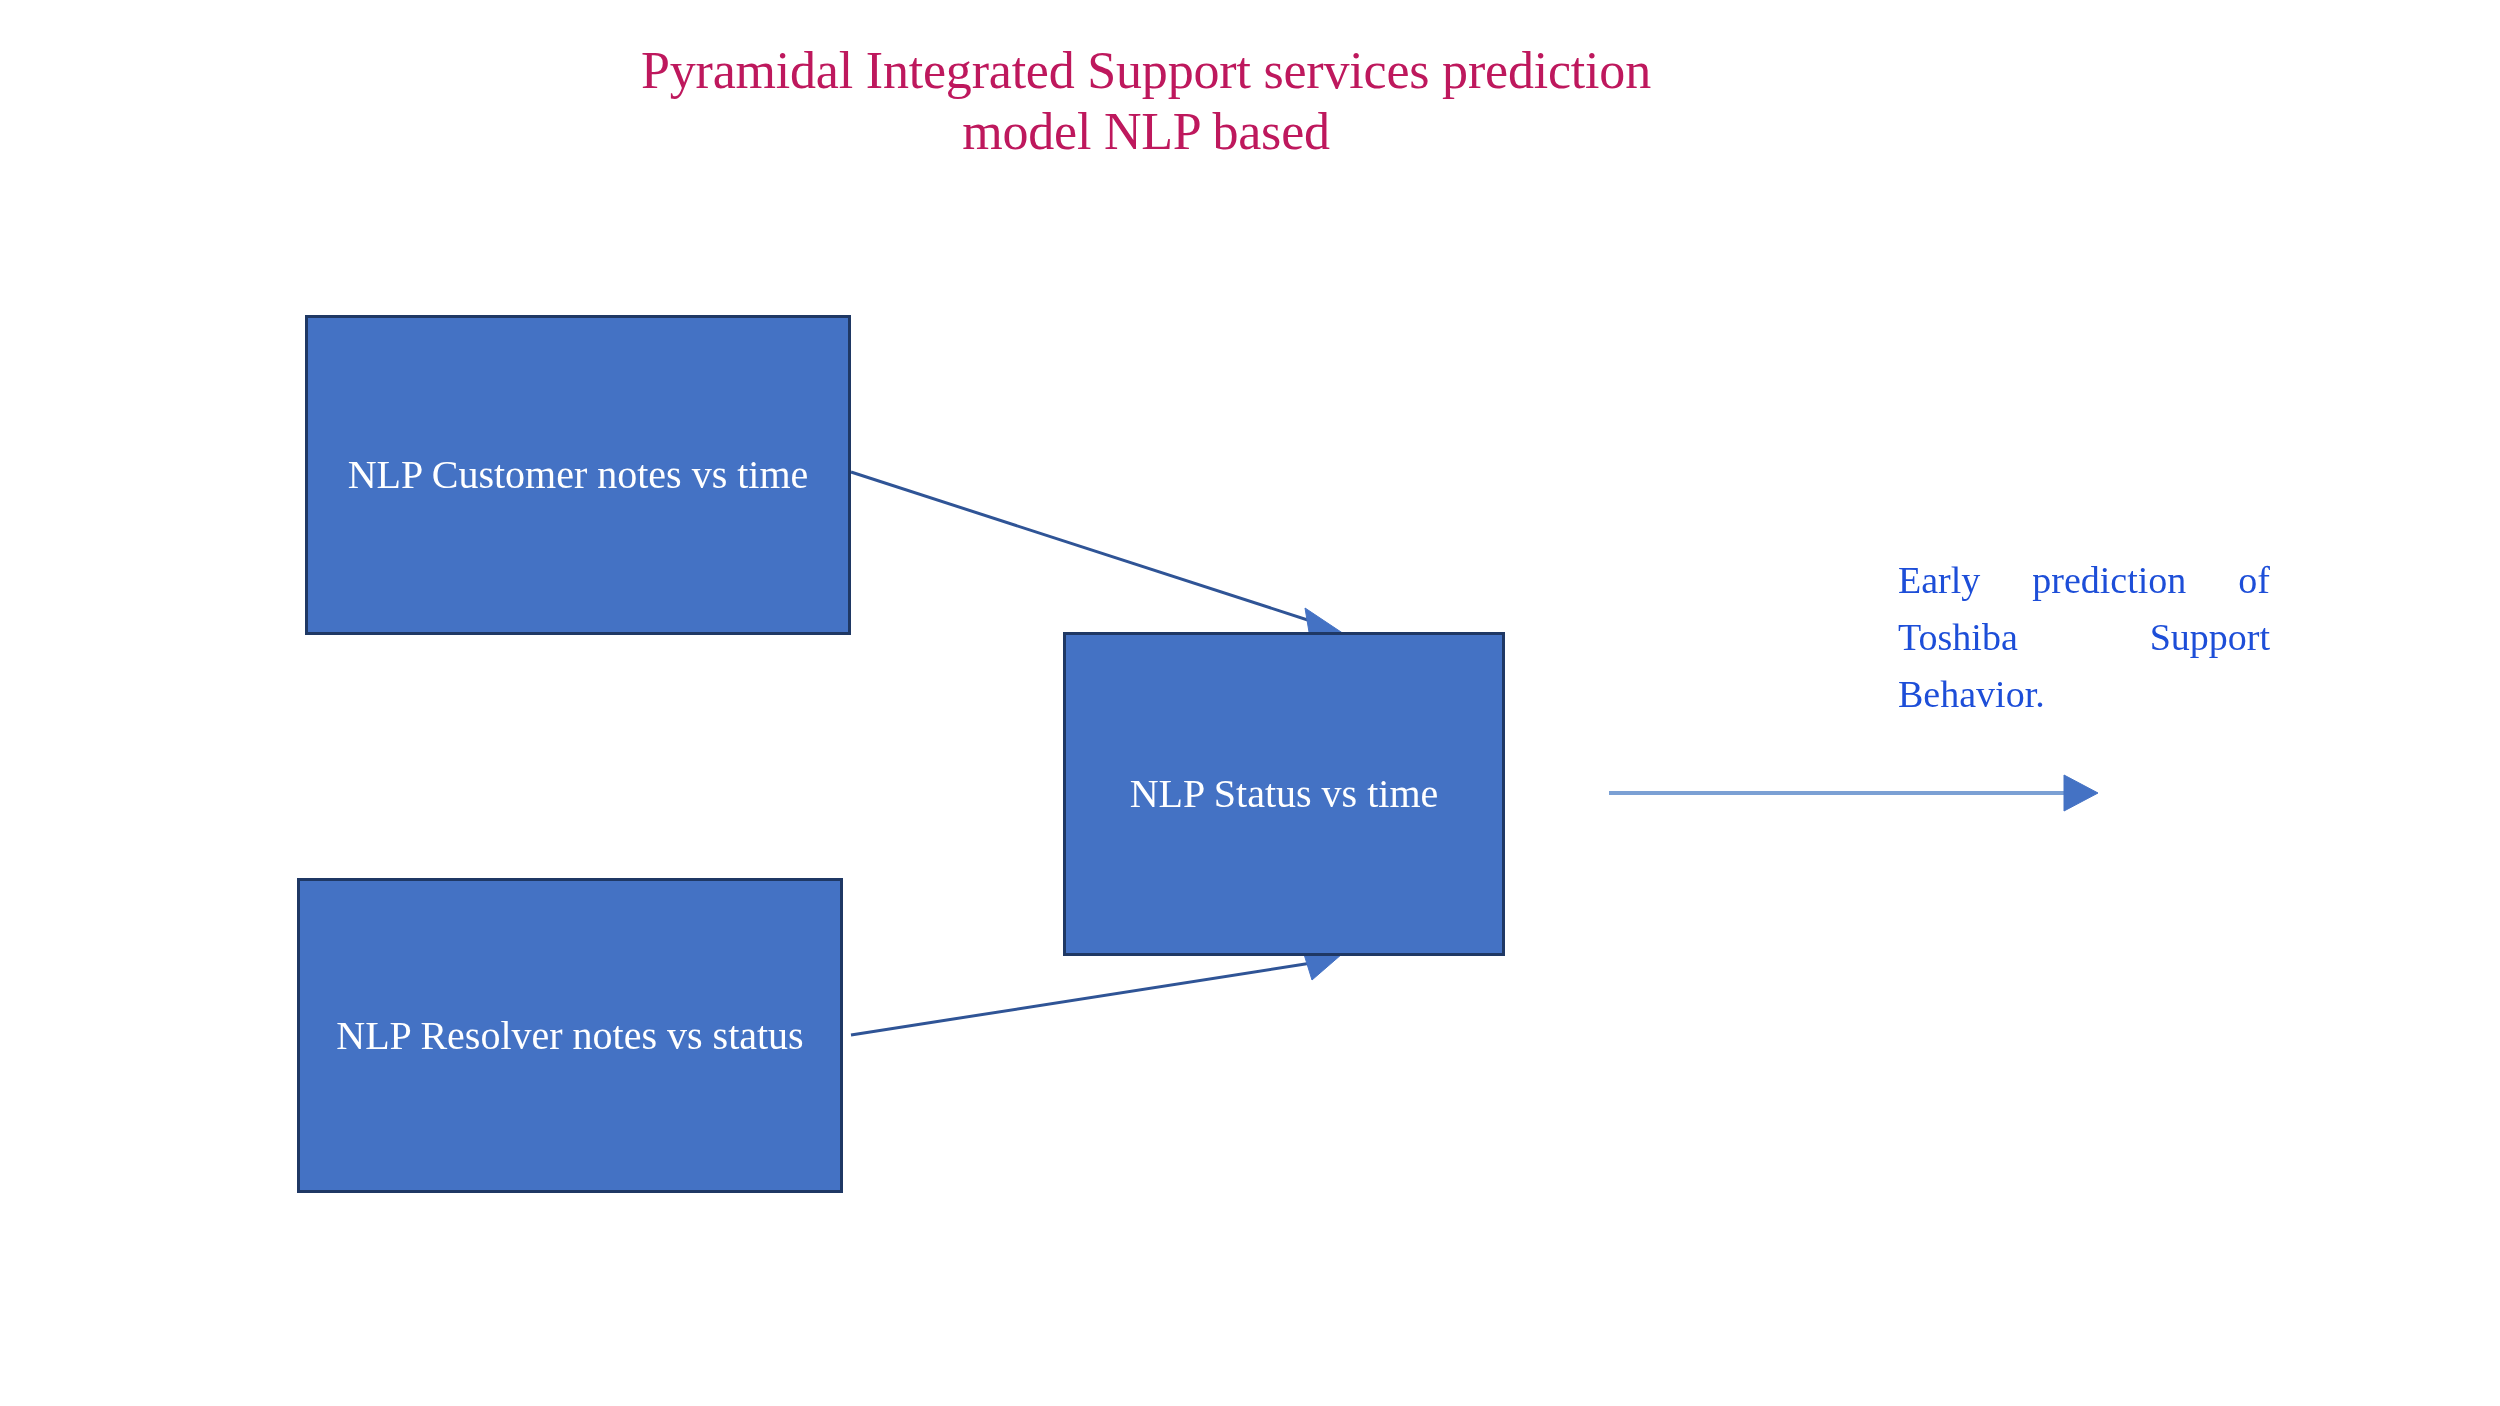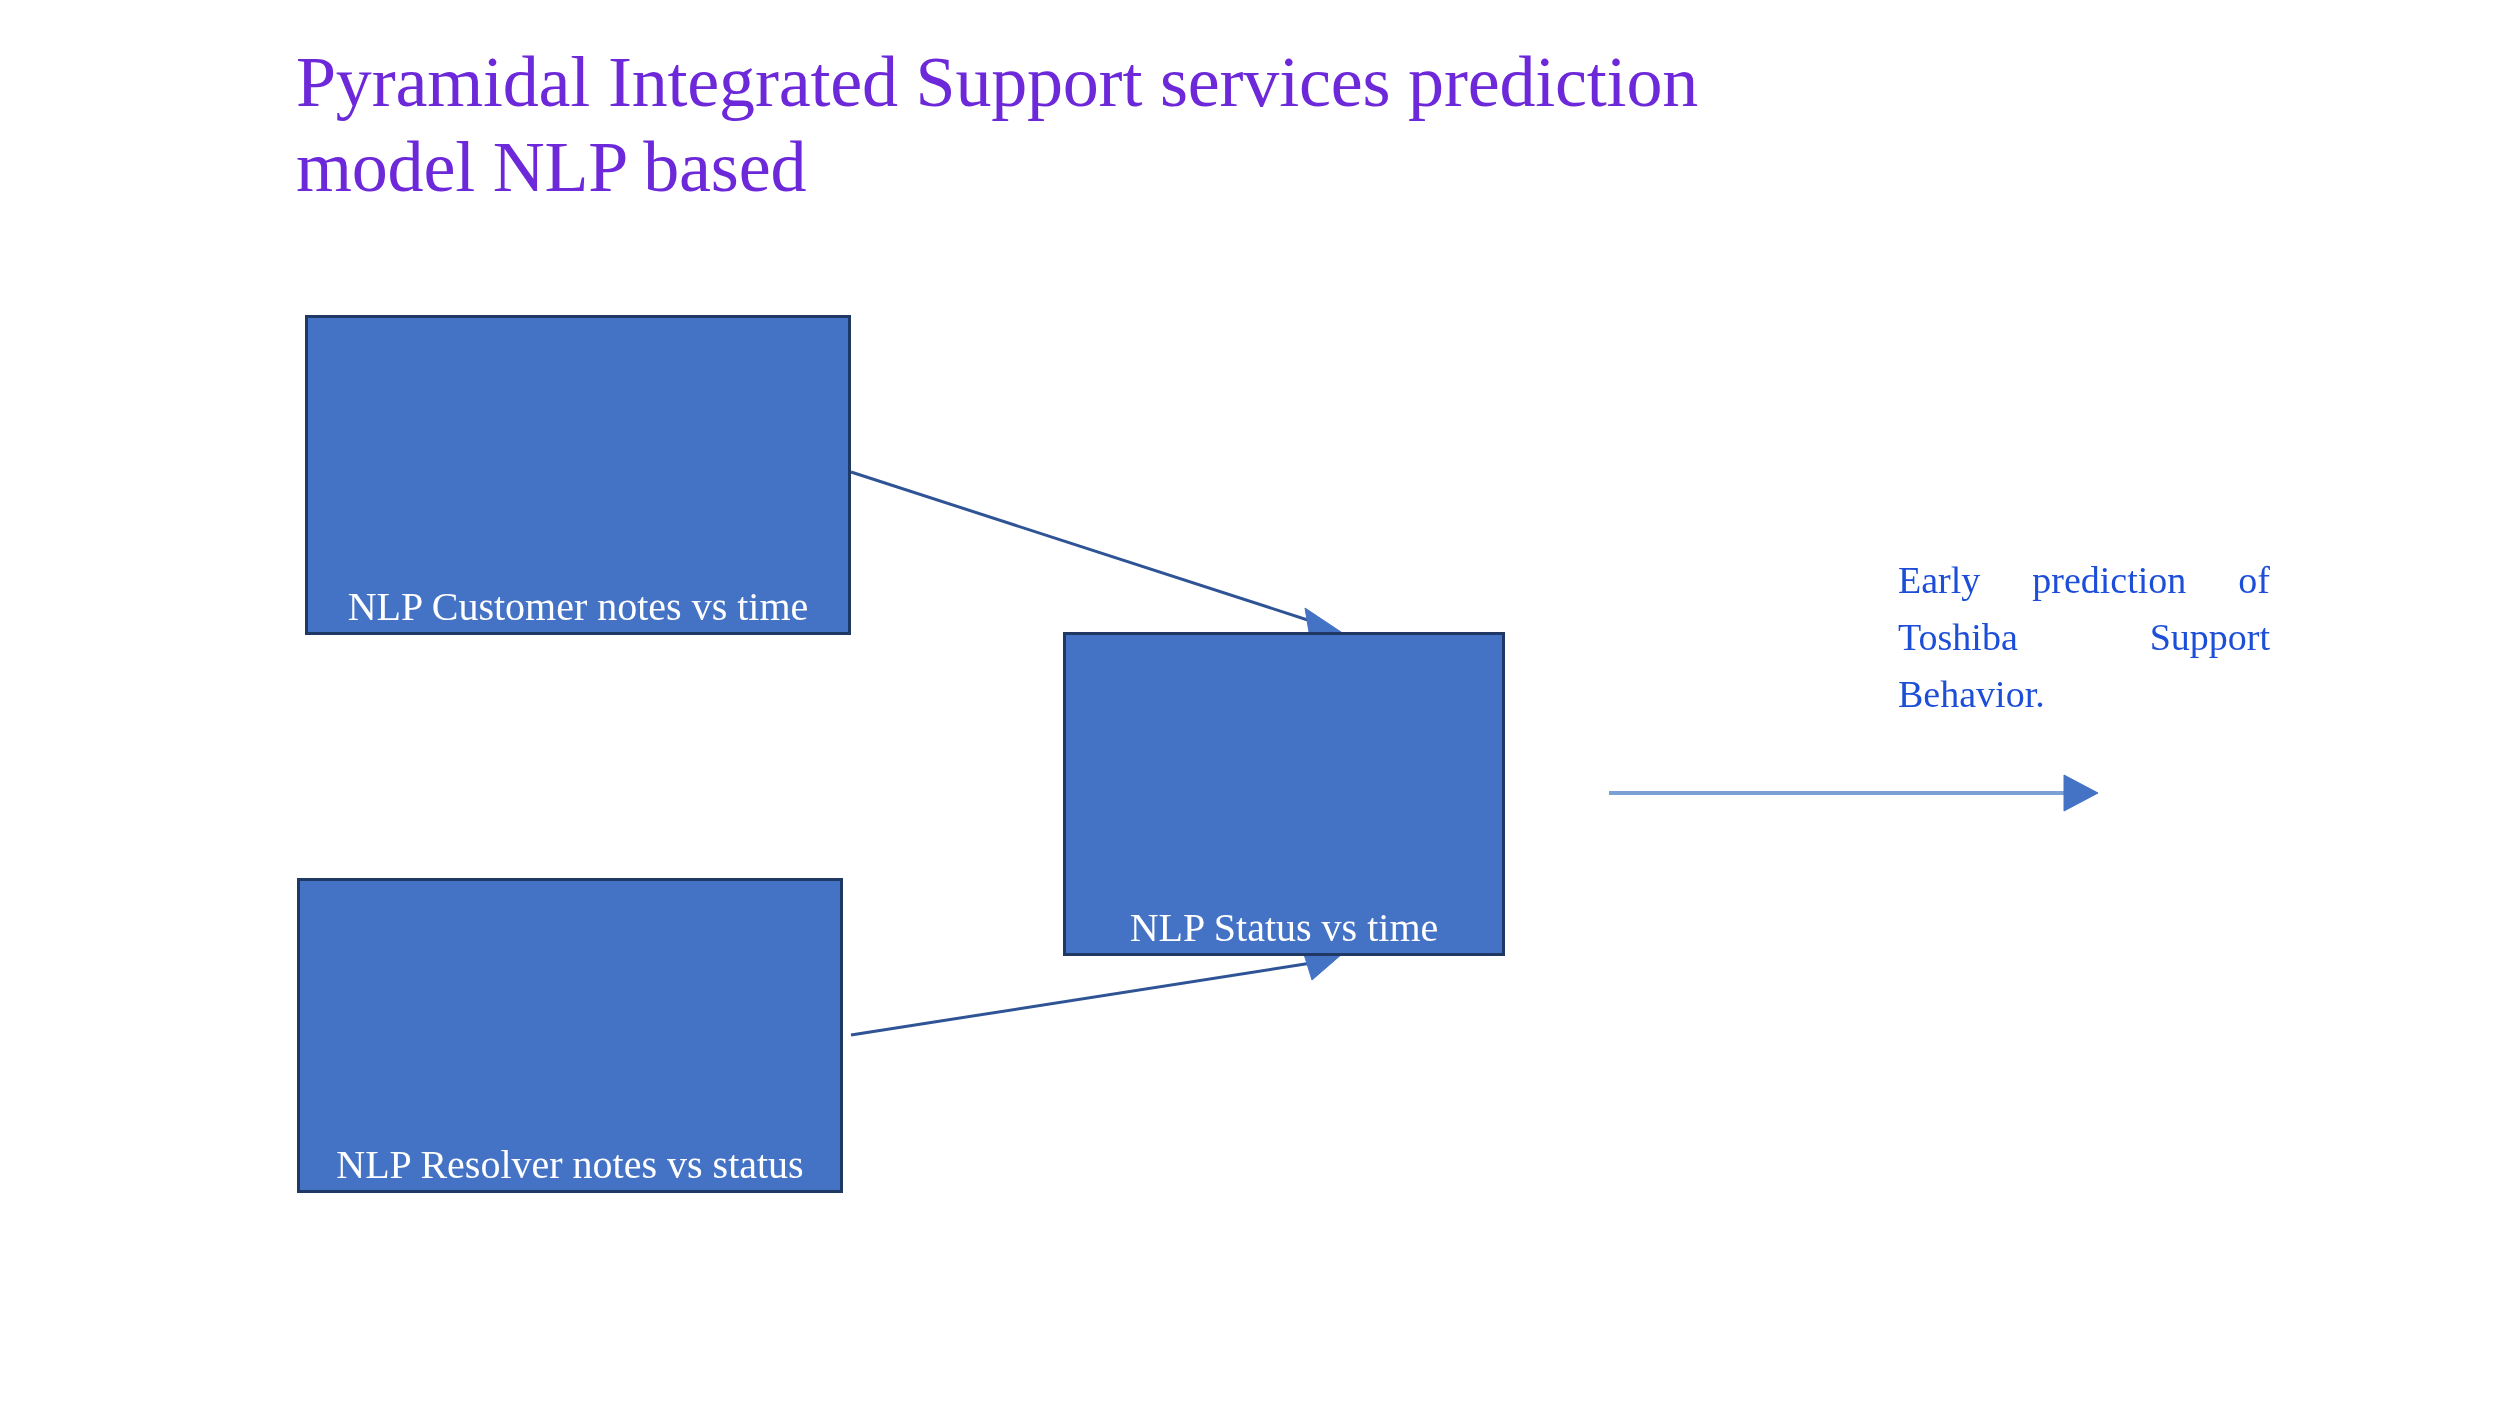--- a/index.html
+++ b/index.html
@@ -17,36 +17,37 @@
     background: #ffffff;
     overflow: hidden;
   }
 
   
   #title {
     position: absolute;
     left: 296px;
     top: 40px;
     width: 1700px;
-    font-size: 72px;
+    font-size: 52px;
     line-height: 1.18;
-    color: #6d28d9;
+    color: #be185d;
     font-family: "Liberation Serif", "DejaVu Serif", serif;
     letter-spacing: -0.2px;
     white-space: pre-line;
+    text-align: center;
   }
 
   
   .node-box {
     position: absolute;
     box-sizing: border-box;
     background: #4472C4;
     border: 3px solid #1F3864;
     display: flex;
-    align-items: flex-end;
+    align-items: center;
     justify-content: center;
     color: #ffffff;
     font-size: 40px;
     line-height: 1.25;
     text-align: center;
     font-family: "Liberation Serif", "DejaVu Serif", serif;
   }
   .node-box .node-label {
     display: block;
     padding: 0 26px;

